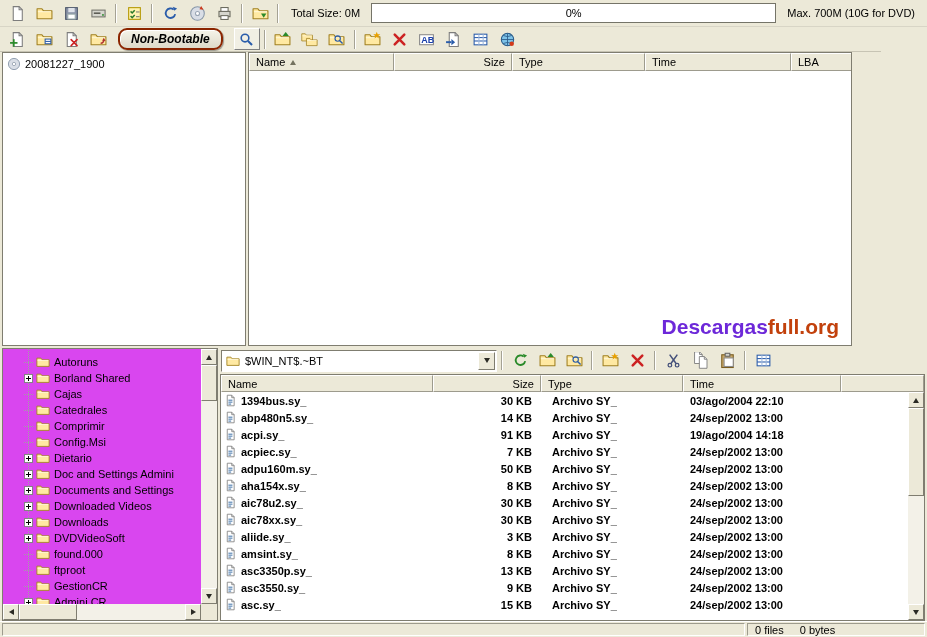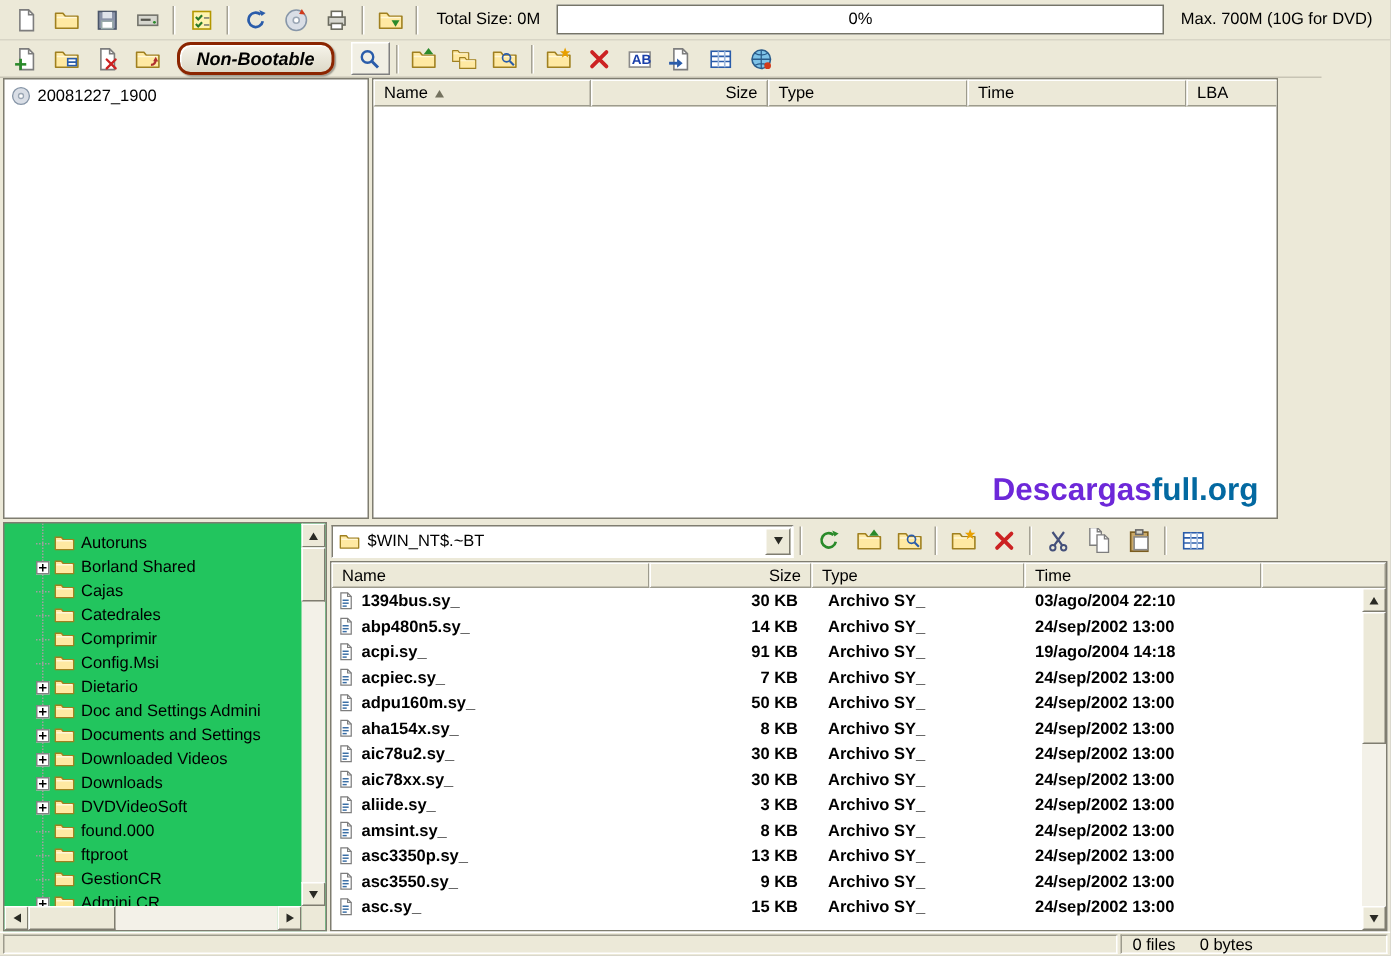--- a/index.html
+++ b/index.html
@@ -52,21 +52,21 @@
   .hfill{ flex:1; }
   .sortmark{ margin-left:5px; width:0; height:0;
     border-left:3.5px solid transparent; border-right:3.5px solid transparent;
     border-bottom:5px solid #74725f; }
   .watermark{ position:absolute; right:12px; bottom:6px; font-size:21px; font-weight:bold; letter-spacing:0; white-space:nowrap; }
 
   
   .lower{ position:absolute; top:348px; left:0; width:927px; height:273px;
     display:flex; padding:0 2px; gap:2px; }
 
-  .folder-panel{ width:216px; height:100%; background:#22c55e; border:1px solid #7f7d70; position:relative; flex:none; overflow:hidden; }
+  .folder-panel{ width:216px; height:100%; background:#d946ef; border:1px solid #7f7d70; position:relative; flex:none; overflow:hidden; }
   .tree-view{ position:absolute; top:0; left:0; right:16px; bottom:16px; overflow:hidden; padding-top:5px; }
   .tree-view::before{ content:""; position:absolute; left:25px; top:0; bottom:0; border-left:1px dotted #a0a0a0; }
   .trow{ height:16px; display:flex; align-items:center; padding-left:21px; white-space:nowrap; position:relative; }
   .plus{ width:9px; height:9px; border:1px solid #848484; background:#fff; position:relative; margin-right:3px; flex:none; }
   .plus::before{ content:""; position:absolute; left:1px; right:1px; top:50%; height:1px; margin-top:-0.5px; background:#000; }
   .plus::after{ content:""; position:absolute; top:1px; bottom:1px; left:50%; width:1px; margin-left:-0.5px; background:#000; }
   .dot-h{ width:9px; height:0; border-top:1px dotted #a0a0a0; margin-right:3px; flex:none; }
   .tlabel{ margin-left:4px; }
 
   
@@ -78,21 +78,21 @@
   .t-up{ width:0;height:0;border-left:3.5px solid transparent;border-right:3.5px solid transparent;border-bottom:5px solid #2a2a24; }
   .t-down{ width:0;height:0;border-left:3.5px solid transparent;border-right:3.5px solid transparent;border-top:5px solid #2a2a24; }
   .t-left{ width:0;height:0;border-top:3.5px solid transparent;border-bottom:3.5px solid transparent;border-right:5px solid #2a2a24; }
   .t-right{ width:0;height:0;border-top:3.5px solid transparent;border-bottom:3.5px solid transparent;border-left:5px solid #2a2a24; }
   .fp-vscroll{ position:absolute; top:0; right:0; width:16px; bottom:16px; display:flex; flex-direction:column; }
   .fp-hscroll{ position:absolute; left:0; bottom:0; right:16px; height:16px; display:flex; }
   .fp-corner{ position:absolute; right:0; bottom:0; width:16px; height:16px; background:#ECE9D8; }
 
   .file-panel{ flex:1; height:100%; display:flex; flex-direction:column; }
   .path-row{ height:26px; display:flex; align-items:center; gap:1px; padding:1px 1px 2px 1px; flex:none; }
-  .path-dd{ width:308px; height:22px; background:#fff; flex:none;
+  .path-dd{ width:276px; height:22px; background:#fff; flex:none;
     border:1px solid; border-color:#7f7d70 #fff #fff #7f7d70;
     display:flex; align-items:center; padding-left:4px; gap:5px; }
   .path-text{ flex:1; white-space:nowrap; overflow:hidden; }
   .dd-btn{ width:17px; height:18px; margin-right:1px; background:#ECE9D8; flex:none;
     border:1px solid; border-color:#fff #7f7d70 #7f7d70 #fff;
     display:flex; align-items:center; justify-content:center; }
   .file-list{ flex:1; background:#fff; border:1px solid #7f7d70; position:relative; overflow:hidden; }
   .fl-header{ position:absolute; top:0; left:0; right:0; height:17px; display:flex; }
   .fl-header .hcell{ height:17px; }
   .fl-rows{ position:absolute; top:17px; left:0; right:16px; bottom:0; overflow:hidden; }
@@ -352,21 +352,21 @@
         </div>
         <div class="hcell c-time">
           <span>Time</span>
         </div>
         <div class="hcell c-lba">
           <span>LBA</span>
         </div>
         <div class="hcell hfill"></div>
       </div>
       <div class="watermark">
-        <span style="color:#6d28d9">Descargas</span><span style="color:#0369a1">full.org</span>
+        <span style="color:#6d28d9">Descargas</span><span style="color:#c2410c">full.org</span>
       </div>
     </div>
   </div>
 
   <div class="lower">
 
     <div class="folder-panel">
       <div class="tree-view">
         <div class="trow">
             <span class="dot-h"></span>

